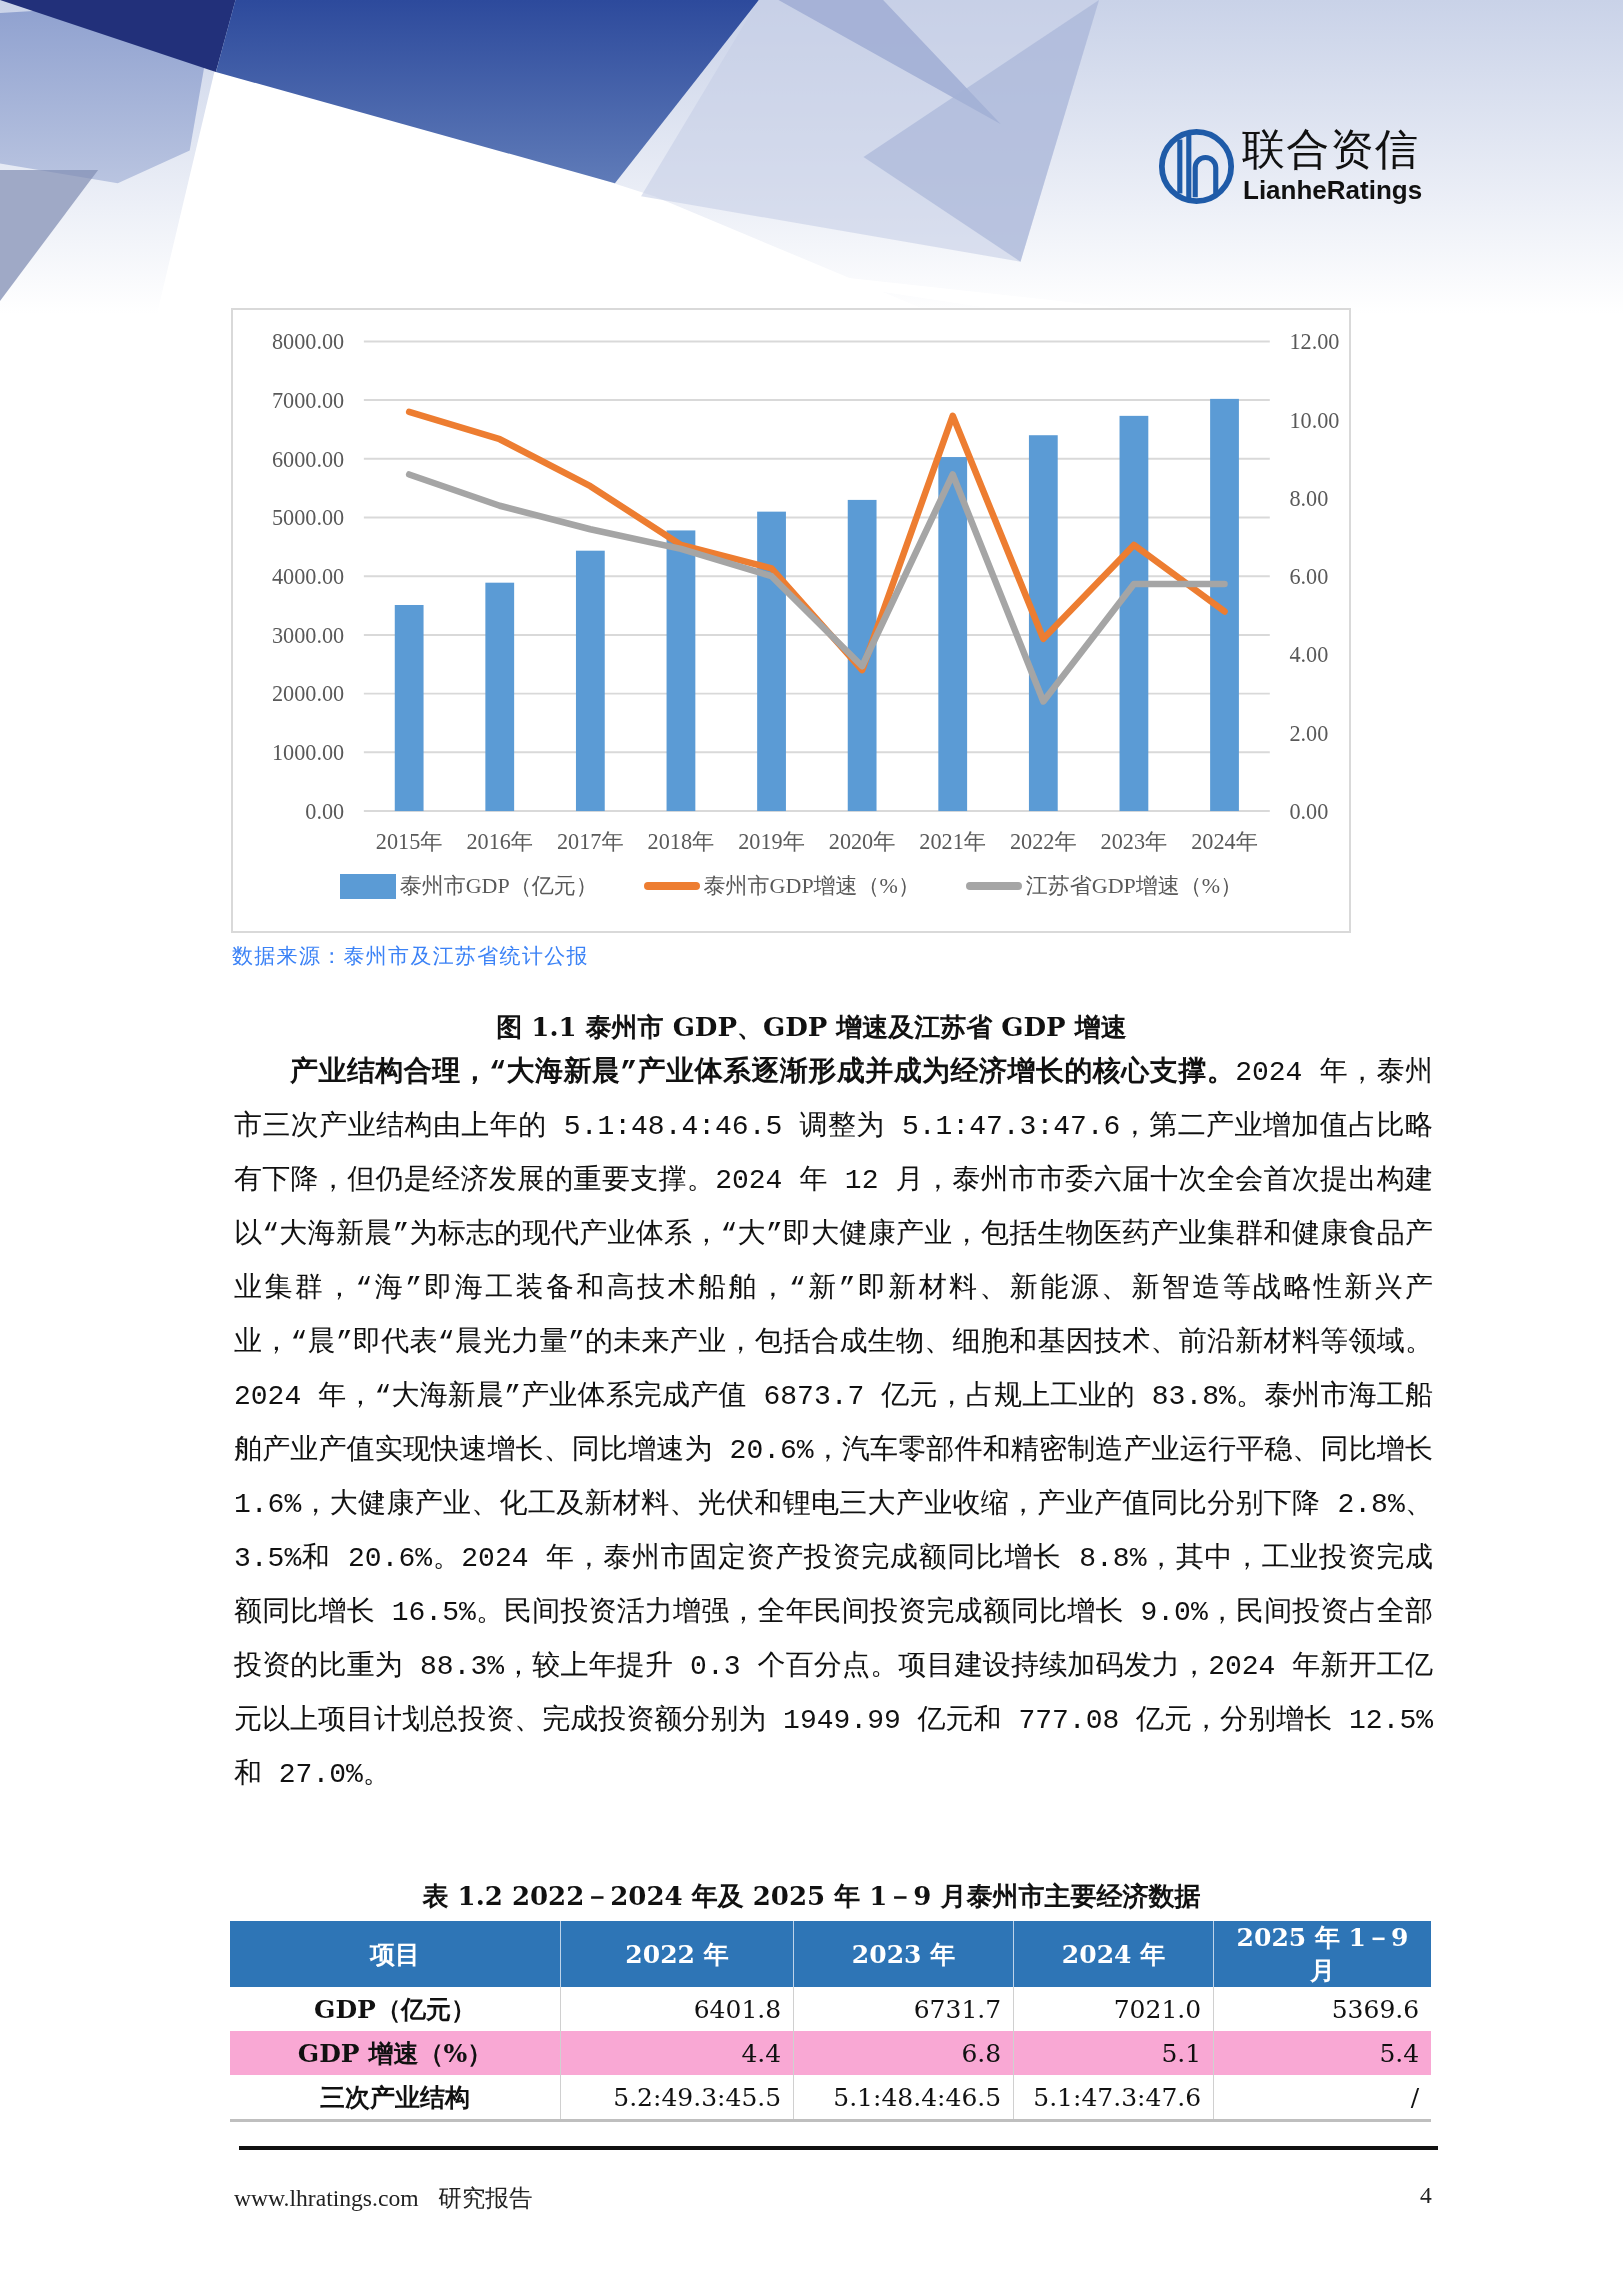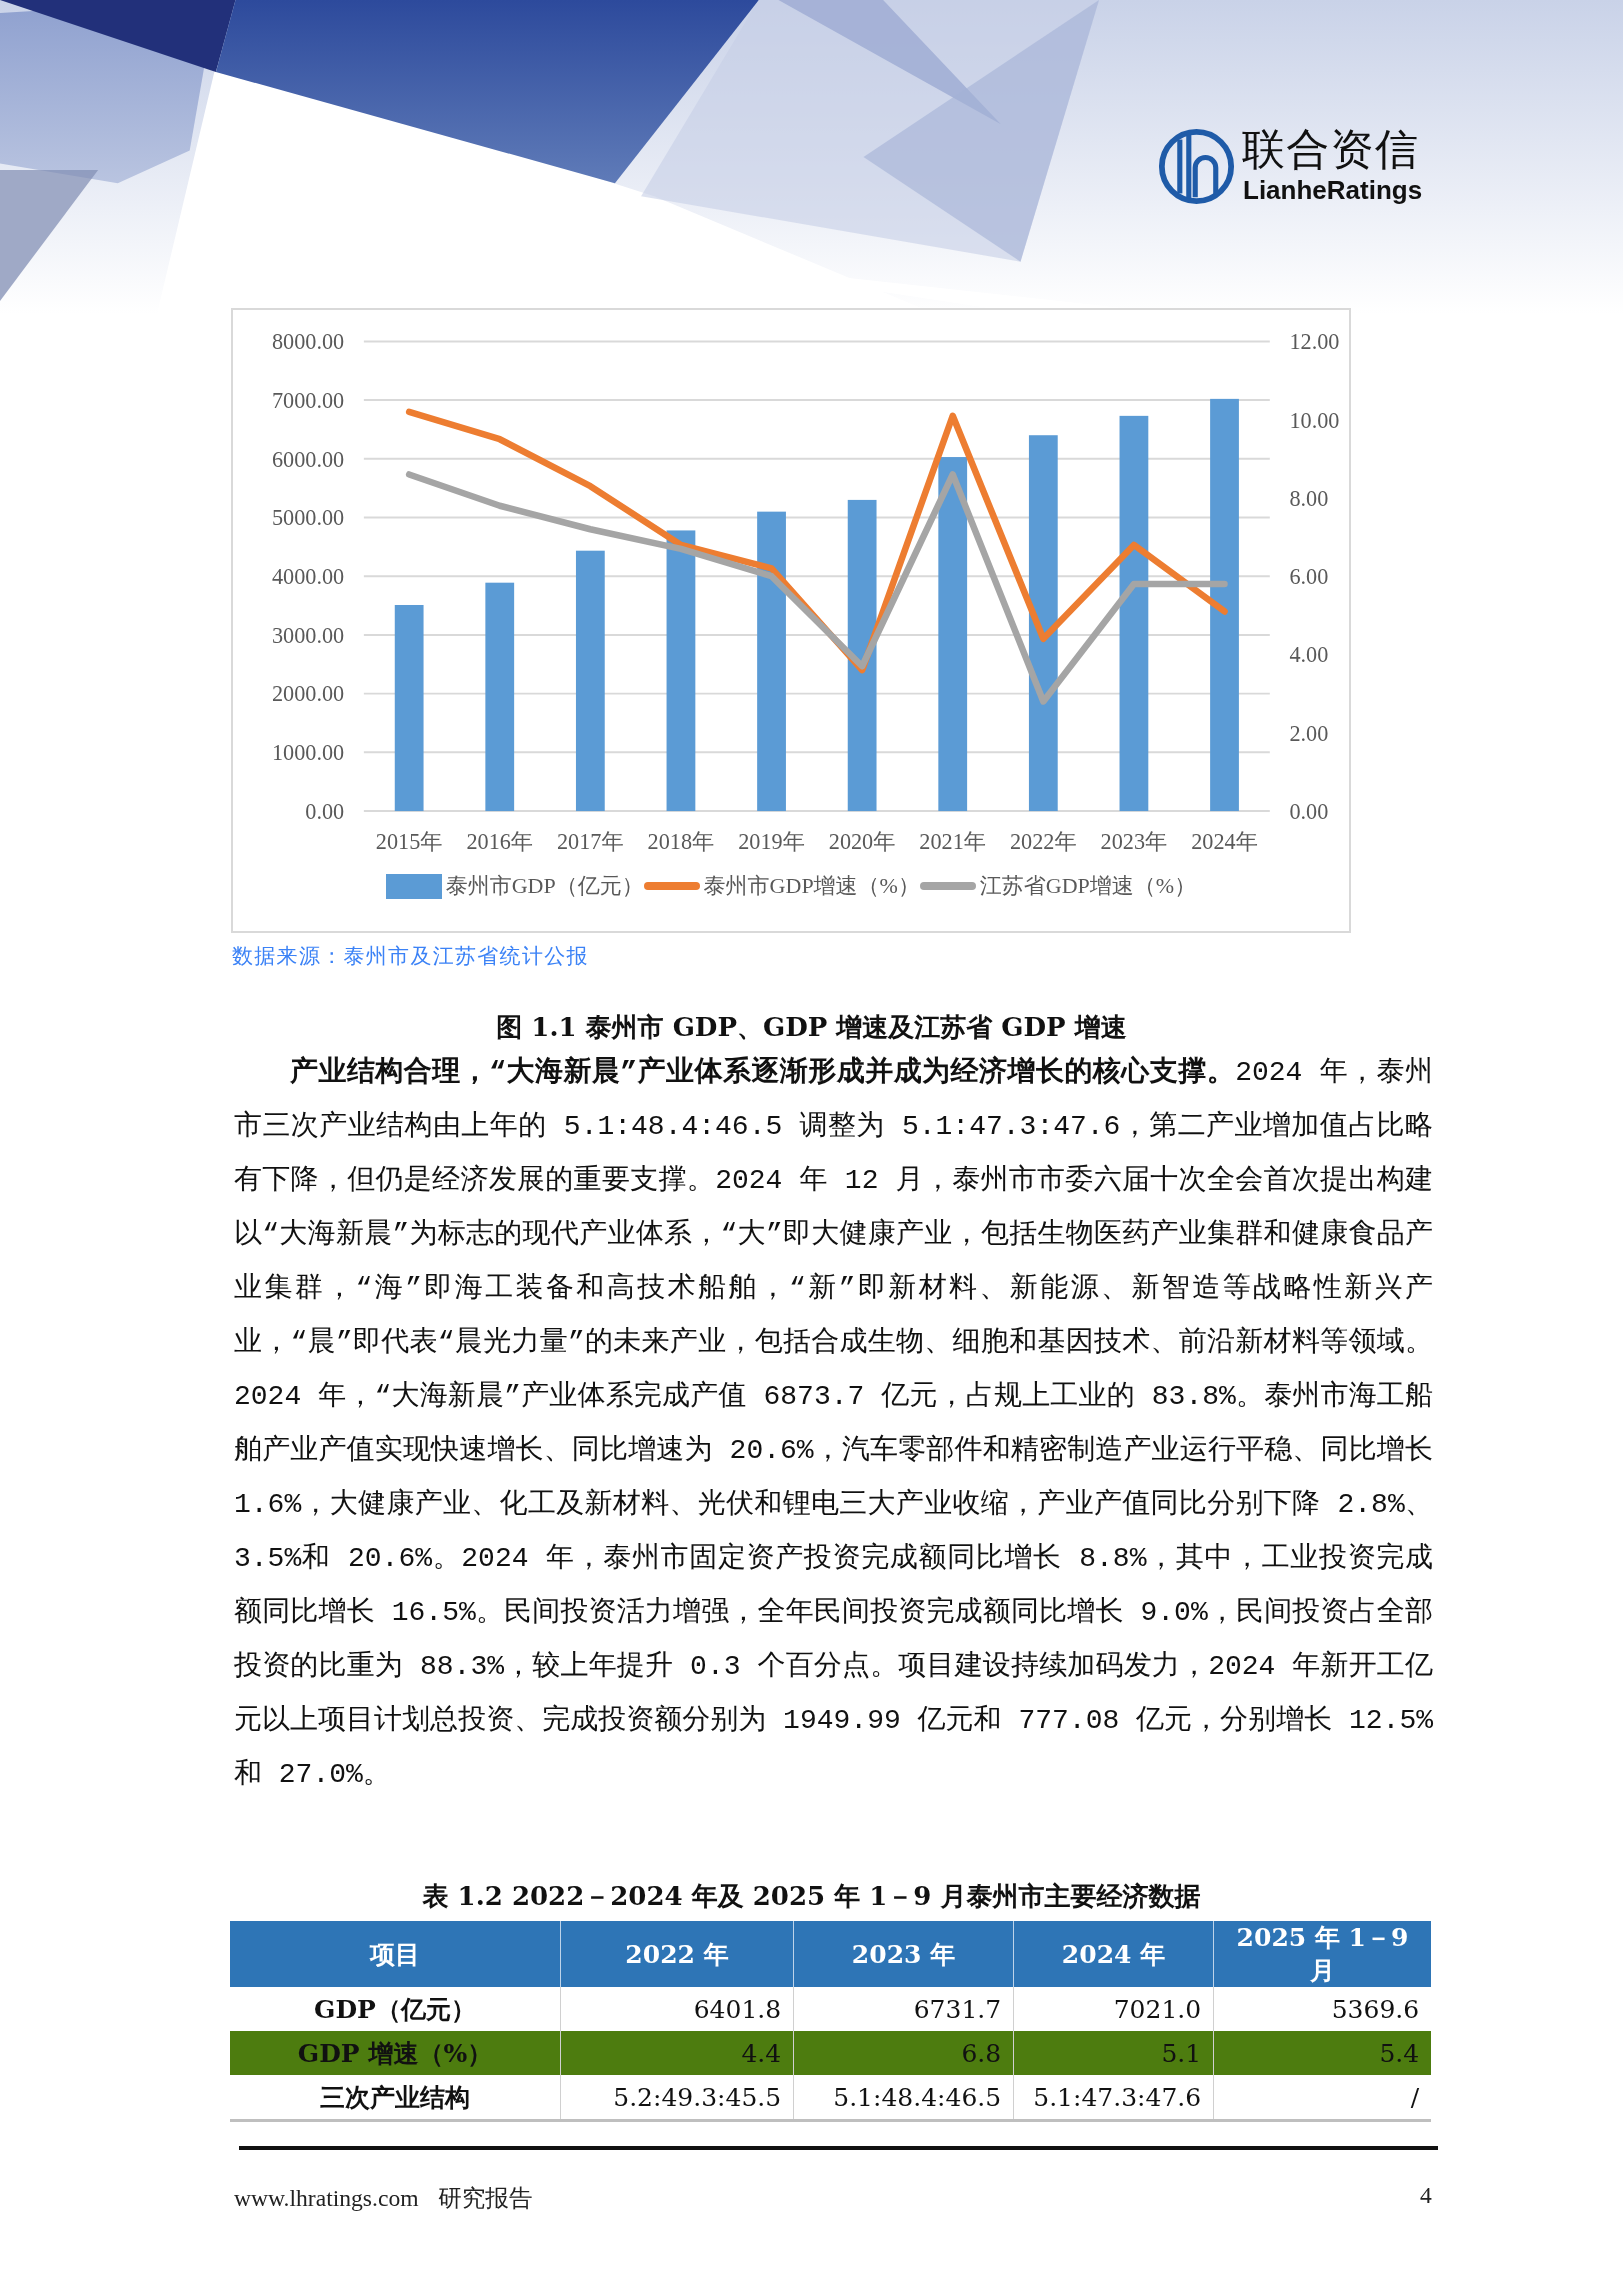--- a/index.html
+++ b/index.html
@@ -10,21 +10,21 @@
   .logo-mark { position:absolute; left:0; top:3.9px; width:77px; height:77px; }
   .logo-cn { position:absolute; left:84px; top:0; font-family:"DejaVu Sans",sans-serif; font-weight:normal;
              font-size:43px; letter-spacing:1.3px; color:#111; line-height:51px; }
   .logo-en { position:absolute; left:85px; top:51px; font-family:"Liberation Sans",sans-serif; font-weight:bold;
              font-size:26px; color:#111; line-height:31px; }
 
   .chart-box { position:absolute; left:231px; top:308px; width:1120px; height:625px;
                border:2px solid #d9d9d9; box-sizing:border-box; background:#fff; }
   .chart-svg { position:absolute; left:0; top:0; }
   .axis-label { font-family:"Liberation Serif",serif; font-size:34px; fill:#595959; }
-  .legend { position:absolute; left:0; width:100%; top:561px; display:flex; justify-content:center; 
+  .legend { position:absolute; left:0; width:100%; top:561px; display:flex; justify-content:center; gap:46px;
             font-family:"Liberation Serif",serif; font-size:22px; color:#595959; }
   .legend-item { display:flex; align-items:center; gap:3.9px; }
   .sw-bar { width:56px; height:25px; background:#5b9bd5; display:inline-block; }
   .sw-line { width:56px; height:7.9px; border-radius:3.9px; display:inline-block; }
 
   .source { position:absolute; left:232px; top:942px; font-family:"DejaVu Sans",sans-serif; font-size:21px; color:#3b82f6; letter-spacing:1.3px; }
   .caption { position:absolute; left:0; width:1623px; top:982px; text-align:center;
              font-family:"DejaVu Serif",serif; font-weight:bold; font-size:26px; color:#111;margin-top:28px; }
 
   .body-text { position:absolute; left:234px; top:1046px; width:1199px;
@@ -34,21 +34,21 @@
 
   .table-title { position:absolute; left:0; width:1623px; top:1879px; text-align:center;
                  font-family:"DejaVu Serif",serif; font-weight:bold; font-size:26px; }
   table.econ { position:absolute; left:230px; top:1921px; width:1201px; border-collapse:collapse;
                font-family:"DejaVu Serif",serif; font-size:25px; }
   table.econ th { background:#2e75b6; color:#fff; font-weight:bold; height:42px; padding:0 21px;
                   border-left:1.3px solid #bdd3ea; text-align:center; }
   table.econ th:first-child { border-left:none; }
   table.econ td { height:44px; padding:0 11.8px; text-align:right; border-left:1.3px solid #d0d0d0; }
   table.econ td:first-child { text-align:center; font-weight:bold; border-left:none; }
-  table.econ tr.alt td { background:#4d7c0f; }
+  table.econ tr.alt td { background:#f9a8d4; }
   table.econ tr.last td { border-bottom:3.3px solid #bfbfbf; }
 
   .footer-rule { position:absolute; left:239px; top:2146px; width:1199px; height:3.9px; background:#111; }
   .footer-left { position:absolute; left:234px; top:2182px; font-size:23.6px; color:#222; }
   .footer-left .sep { display:inline-block; width:19.6px; }
   .footer-page { position:absolute; left:1420px; top:2182px; font-size:23.6px; color:#222; }
 </style>
 </head>
 <body>
 

